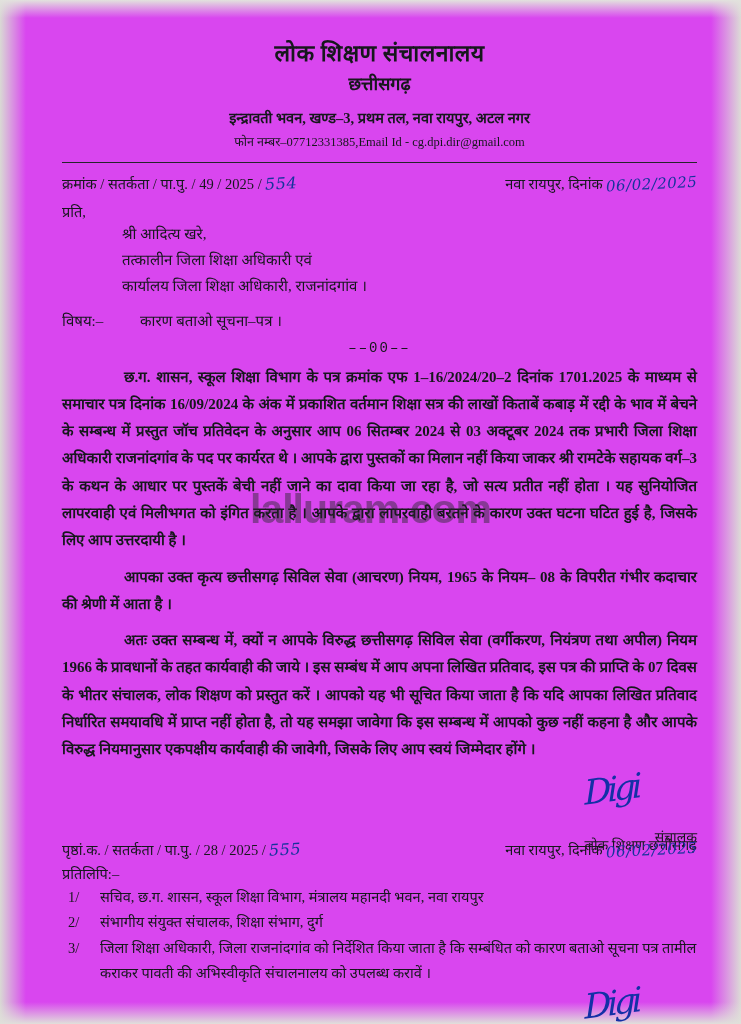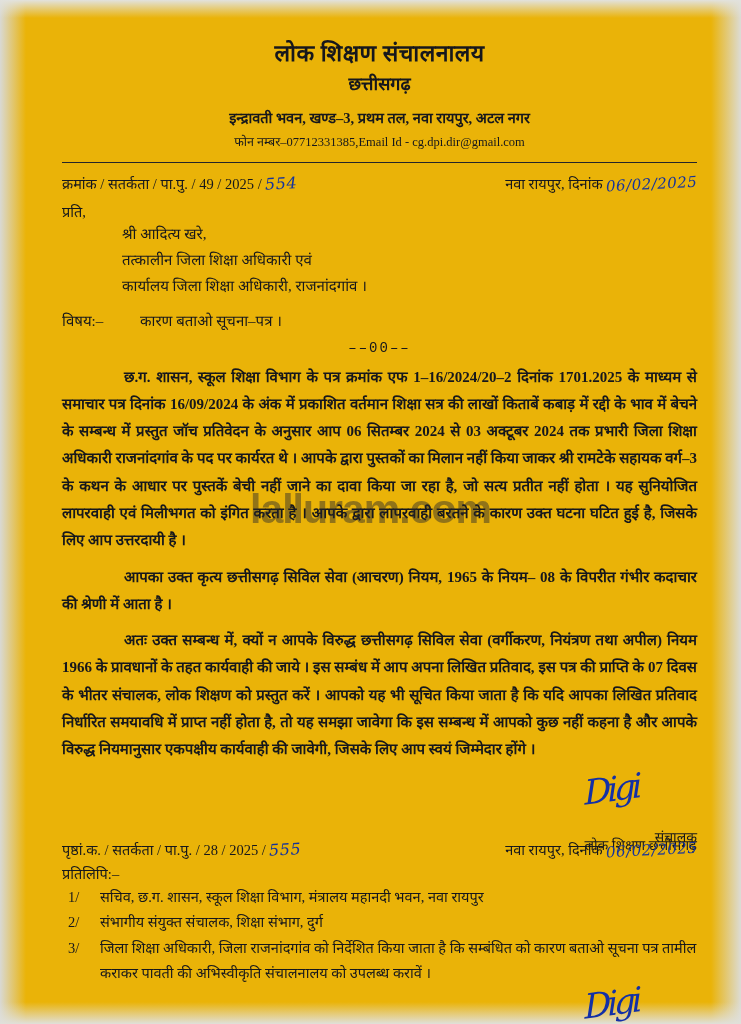--- a/index.html
+++ b/index.html
@@ -11,21 +11,21 @@
     width: 741px;
     height: 1024px;
     font-family: "Liberation Serif", serif;
     color: #16171c;
     overflow: hidden;
   }
   .page {
     position: relative;
     width: 741px;
     height: 1024px;
-    background: #eab308;
+    background: #d946ef;
     box-sizing: border-box;
     overflow: hidden;
   }
   
   .paper-edge-left {
     position: absolute;
     left: 0; top: 0; bottom: 0;
     width: 26px;
     background: linear-gradient(to right, #d9d9d4, rgba(253,253,251,0));
     pointer-events: none;

